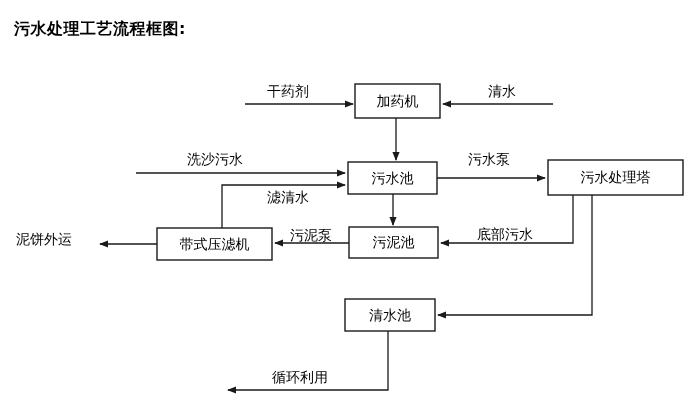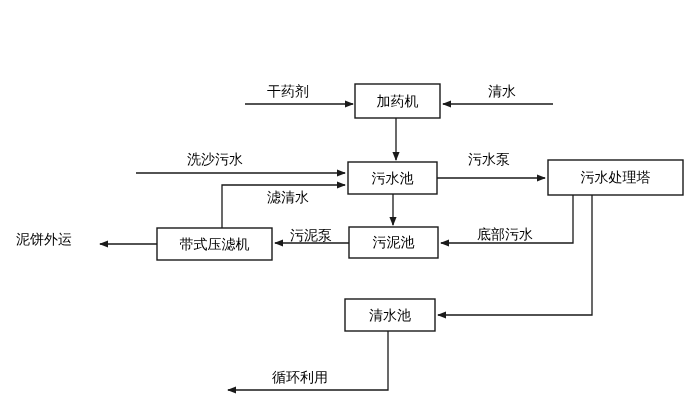--- a/index.html
+++ b/index.html
@@ -66,20 +66,21 @@
     font-size: 14px;
     fill: #000000;
     dominant-baseline: middle;
   }
 </style>
 </head>
 <body>
 
 <div id="diagram-root">
 
+  <div class="page-title">污水处理工艺流程框图:</div>
 
   <svg class="flow-canvas" viewBox="0 0 700 420" xmlns="http://www.w3.org/2000/svg">
 
     <defs>
       <marker id="arrow" viewBox="0 0 10 10" refX="9" refY="5" markerWidth="7" markerHeight="7" orient="auto-start-reverse">
         <path d="M 0 1 L 10 5 L 0 9 z" fill="#1a1a1a"></path>
       </marker>
     </defs>
 
     <line class="edge-line" x1="245" y1="104" x2="353" y2="104" marker-end="url(#arrow)"></line>

